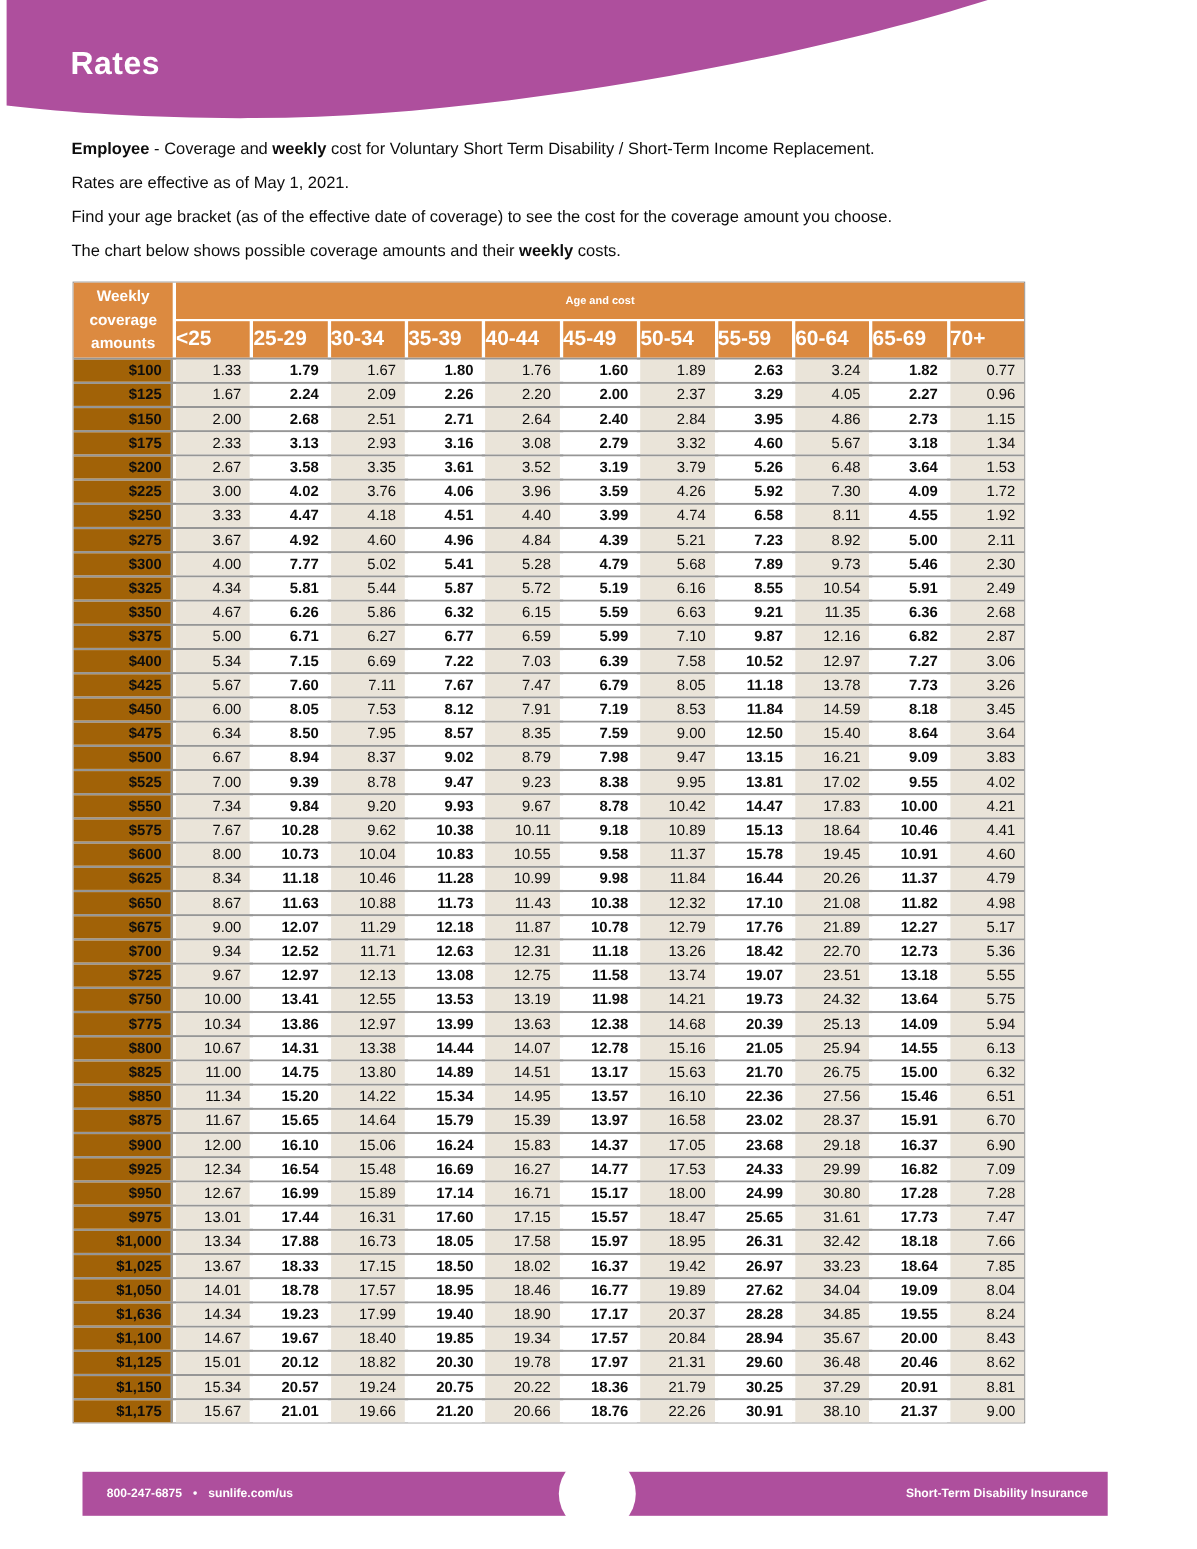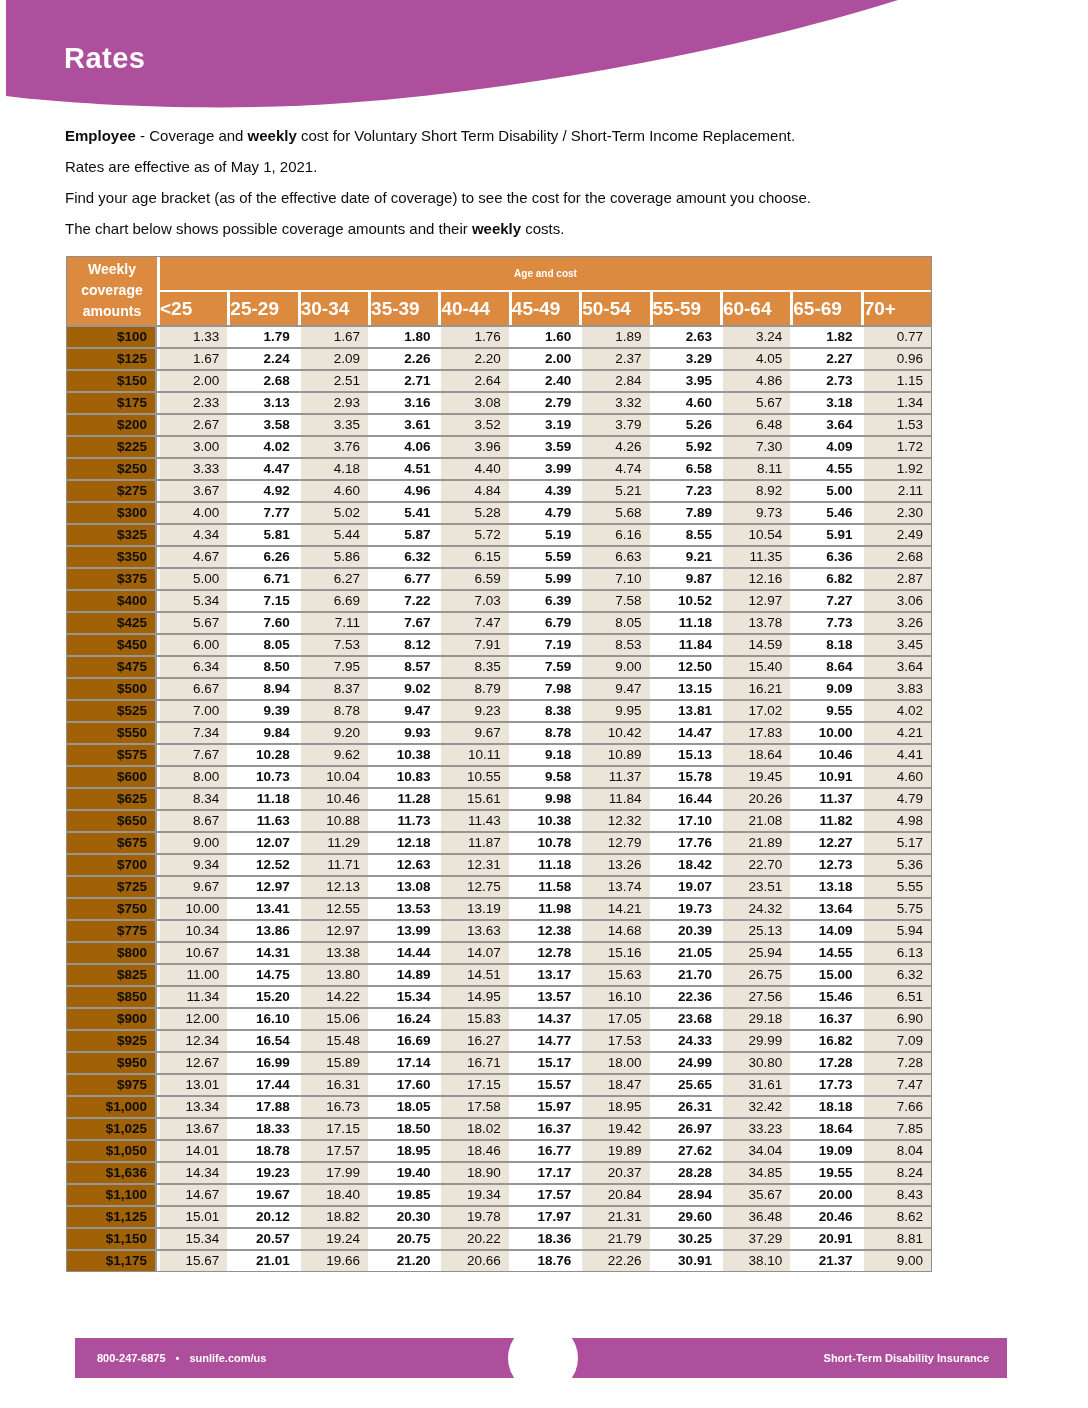--- a/index.html
+++ b/index.html
@@ -378,21 +378,21 @@
         <div class="cell val shaded">19.45</div>
         <div class="cell val plain">10.91</div>
         <div class="cell val shaded">4.60</div>
       </div>
       <div class="trow">
         <div class="cell amount">$625</div>
         <div class="cell val shaded">8.34</div>
         <div class="cell val plain">11.18</div>
         <div class="cell val shaded">10.46</div>
         <div class="cell val plain">11.28</div>
-        <div class="cell val shaded">15.61</div>
+        <div class="cell val shaded">10.99</div>
         <div class="cell val plain">9.98</div>
         <div class="cell val shaded">11.84</div>
         <div class="cell val plain">16.44</div>
         <div class="cell val shaded">20.26</div>
         <div class="cell val plain">11.37</div>
         <div class="cell val shaded">4.79</div>
       </div>
       <div class="trow">
         <div class="cell amount">$650</div>
         <div class="cell val shaded">8.67</div>
@@ -513,20 +513,34 @@
         <div class="cell val plain">15.34</div>
         <div class="cell val shaded">14.95</div>
         <div class="cell val plain">13.57</div>
         <div class="cell val shaded">16.10</div>
         <div class="cell val plain">22.36</div>
         <div class="cell val shaded">27.56</div>
         <div class="cell val plain">15.46</div>
         <div class="cell val shaded">6.51</div>
       </div>
       <div class="trow">
+        <div class="cell amount">$875</div>
+        <div class="cell val shaded">11.67</div>
+        <div class="cell val plain">15.65</div>
+        <div class="cell val shaded">14.64</div>
+        <div class="cell val plain">15.79</div>
+        <div class="cell val shaded">15.39</div>
+        <div class="cell val plain">13.97</div>
+        <div class="cell val shaded">16.58</div>
+        <div class="cell val plain">23.02</div>
+        <div class="cell val shaded">28.37</div>
+        <div class="cell val plain">15.91</div>
+        <div class="cell val shaded">6.70</div>
+      </div>
+      <div class="trow">
         <div class="cell amount">$900</div>
         <div class="cell val shaded">12.00</div>
         <div class="cell val plain">16.10</div>
         <div class="cell val shaded">15.06</div>
         <div class="cell val plain">16.24</div>
         <div class="cell val shaded">15.83</div>
         <div class="cell val plain">14.37</div>
         <div class="cell val shaded">17.05</div>
         <div class="cell val plain">23.68</div>
         <div class="cell val shaded">29.18</div>

